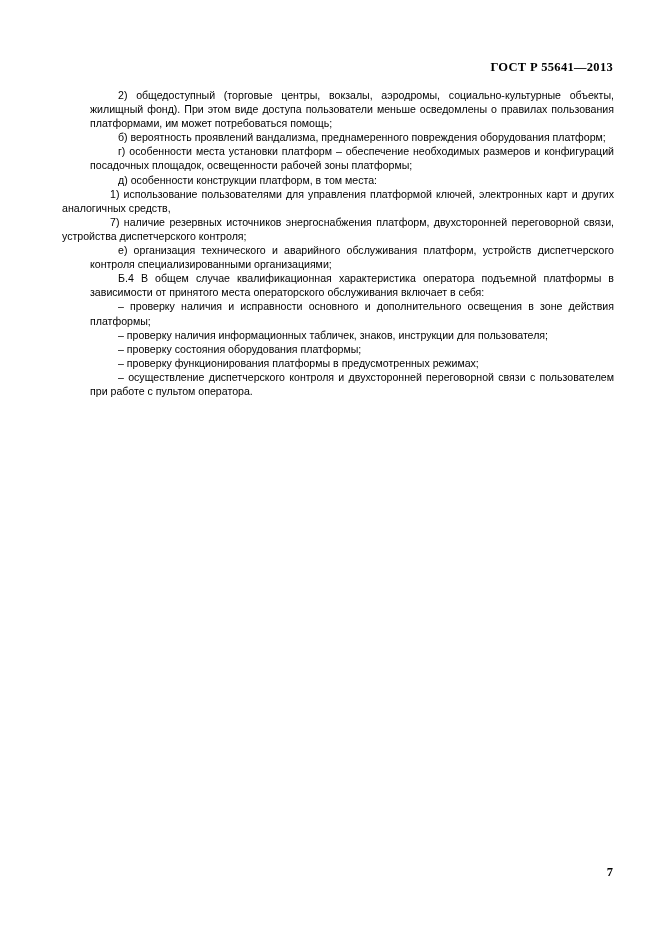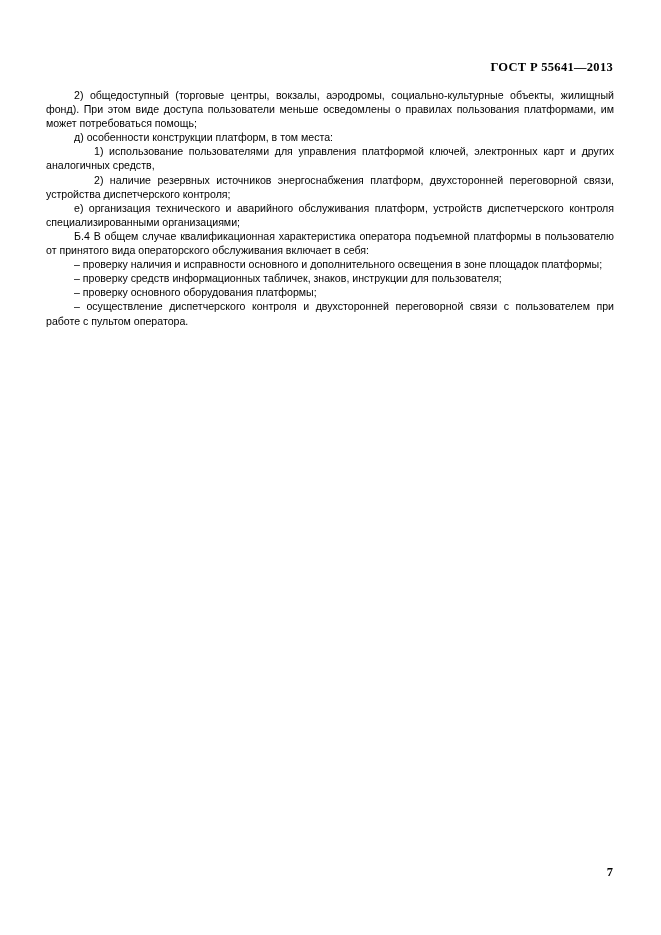--- a/index.html
+++ b/index.html
@@ -39,46 +39,49 @@
     width: 568px;
   }
   p {
     margin: 0;
     font-size: 10.6px;
     line-height: 14.1px;
     text-align: justify;
     text-justify: inter-word;
     hyphens: none;
   }
-  p.ind1 { text-indent: 28px; }
-  p.ind2 { text-indent: 48px; }
+  p.ind1 { text-indent: 28px; margin-left: 44px; }
+  p.ind2 { text-indent: 48px; margin-left: 16px; }
   .footer-page {
     position: absolute;
     right: 48px;
     bottom: 55px;
     font-family: "Liberation Serif", serif;
     font-size: 12.5px;
     font-weight: bold;
   }
 </style>
 </head>
 <body>
 
 <div class="page">
 
   <div class="header">ГОСТ Р 55641—2013</div>
 
   <div class="content">
       <p class="ind1">2) общедоступный (торговые центры, вокзалы, аэродромы, социально-культурные объекты, жилищный фонд). При этом виде доступа пользователи меньше осведомлены о правилах пользования платформами, им может потребоваться помощь;</p>
+      <p class="ind1">б) вероятность проявлений вандализма, преднамеренного повреждения оборудования платформ;</p>
+      <p class="ind1">г) особенности места установки платформ – обеспечение необходимых размеров и конфигураций посадочных площадок, освещенности рабочей зоны платформы;</p>
       <p class="ind1">д) особенности конструкции платформ, в том места:</p>
       <p class="ind2">1) использование пользователями для управления платформой ключей, электронных карт и других аналогичных средств,</p>
-      <p class="ind2">2) наличие резервных источников энергоснабжения платформ, двухсторонней переговорной связи, устройства диспетчерского контроля;</p>
+      <p class="ind2">7) наличие резервных источников энергоснабжения платформ, двухсторонней переговорной связи, устройства диспетчерского контроля;</p>
       <p class="ind1">е) организация технического и аварийного обслуживания платформ, устройств диспетчерского контроля специализированными организациями;</p>
-      <p class="ind1">Б.4 В общем случае квалификационная характеристика оператора подъемной платформы в пользователю от принятого вида операторского обслуживания включает в себя:</p>
-      <p class="ind1">– проверку наличия и исправности основного и дополнительного освещения в зоне площадок платформы;</p>
-      <p class="ind1">– проверку средств информационных табличек, знаков, инструкции для пользователя;</p>
-      <p class="ind1">– проверку основного оборудования платформы;</p>
+      <p class="ind1">Б.4 В общем случае квалификационная характеристика оператора подъемной платформы в зависимости от принятого места операторского обслуживания включает в себя:</p>
+      <p class="ind1">– проверку наличия и исправности основного и дополнительного освещения в зоне действия платформы;</p>
+      <p class="ind1">– проверку наличия информационных табличек, знаков, инструкции для пользователя;</p>
+      <p class="ind1">– проверку состояния оборудования платформы;</p>
+      <p class="ind1">– проверку функционирования платформы в предусмотренных режимах;</p>
       <p class="ind1">– осуществление диспетчерского контроля и двухсторонней переговорной связи с пользователем при работе с пультом оператора.</p>
     </div>
 
   <div class="footer-page">7</div>
 
 </div>
 
 </body></html>

